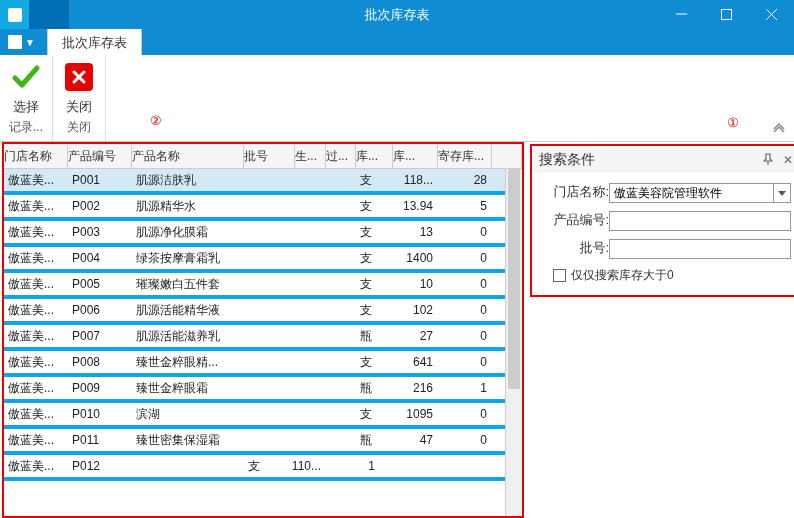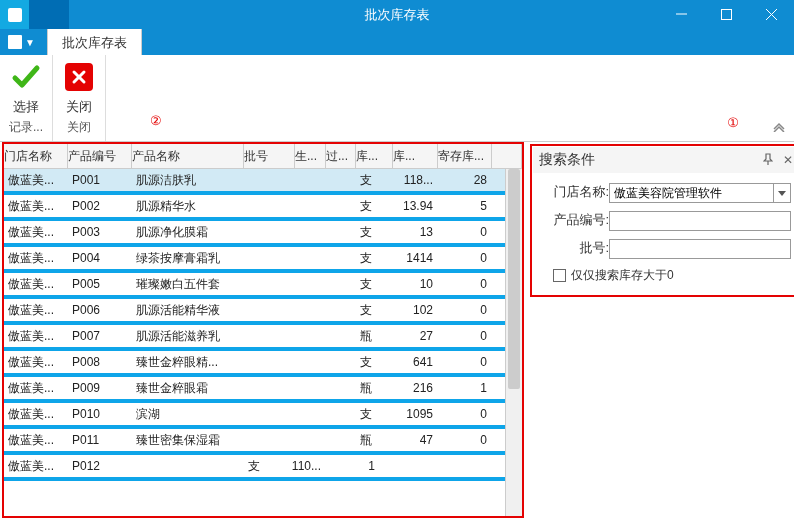--- a/index.html
+++ b/index.html
@@ -179,21 +179,21 @@
           <div class="td c9"></div>
         </div>
         <div class="row">
           <div class="td c0">傲蓝美...</div>
           <div class="td c1">P004</div>
           <div class="td c2">绿茶按摩膏霜乳</div>
           <div class="td c3"></div>
           <div class="td c4"></div>
           <div class="td c5"></div>
           <div class="td c6">支</div>
-          <div class="td c7 r">1414</div>
+          <div class="td c7 r">1400</div>
           <div class="td c8 r">0</div>
           <div class="td c9"></div>
         </div>
         <div class="row">
           <div class="td c0">傲蓝美...</div>
           <div class="td c1">P005</div>
           <div class="td c2">璀璨嫩白五件套</div>
           <div class="td c3"></div>
           <div class="td c4"></div>
           <div class="td c5"></div>

